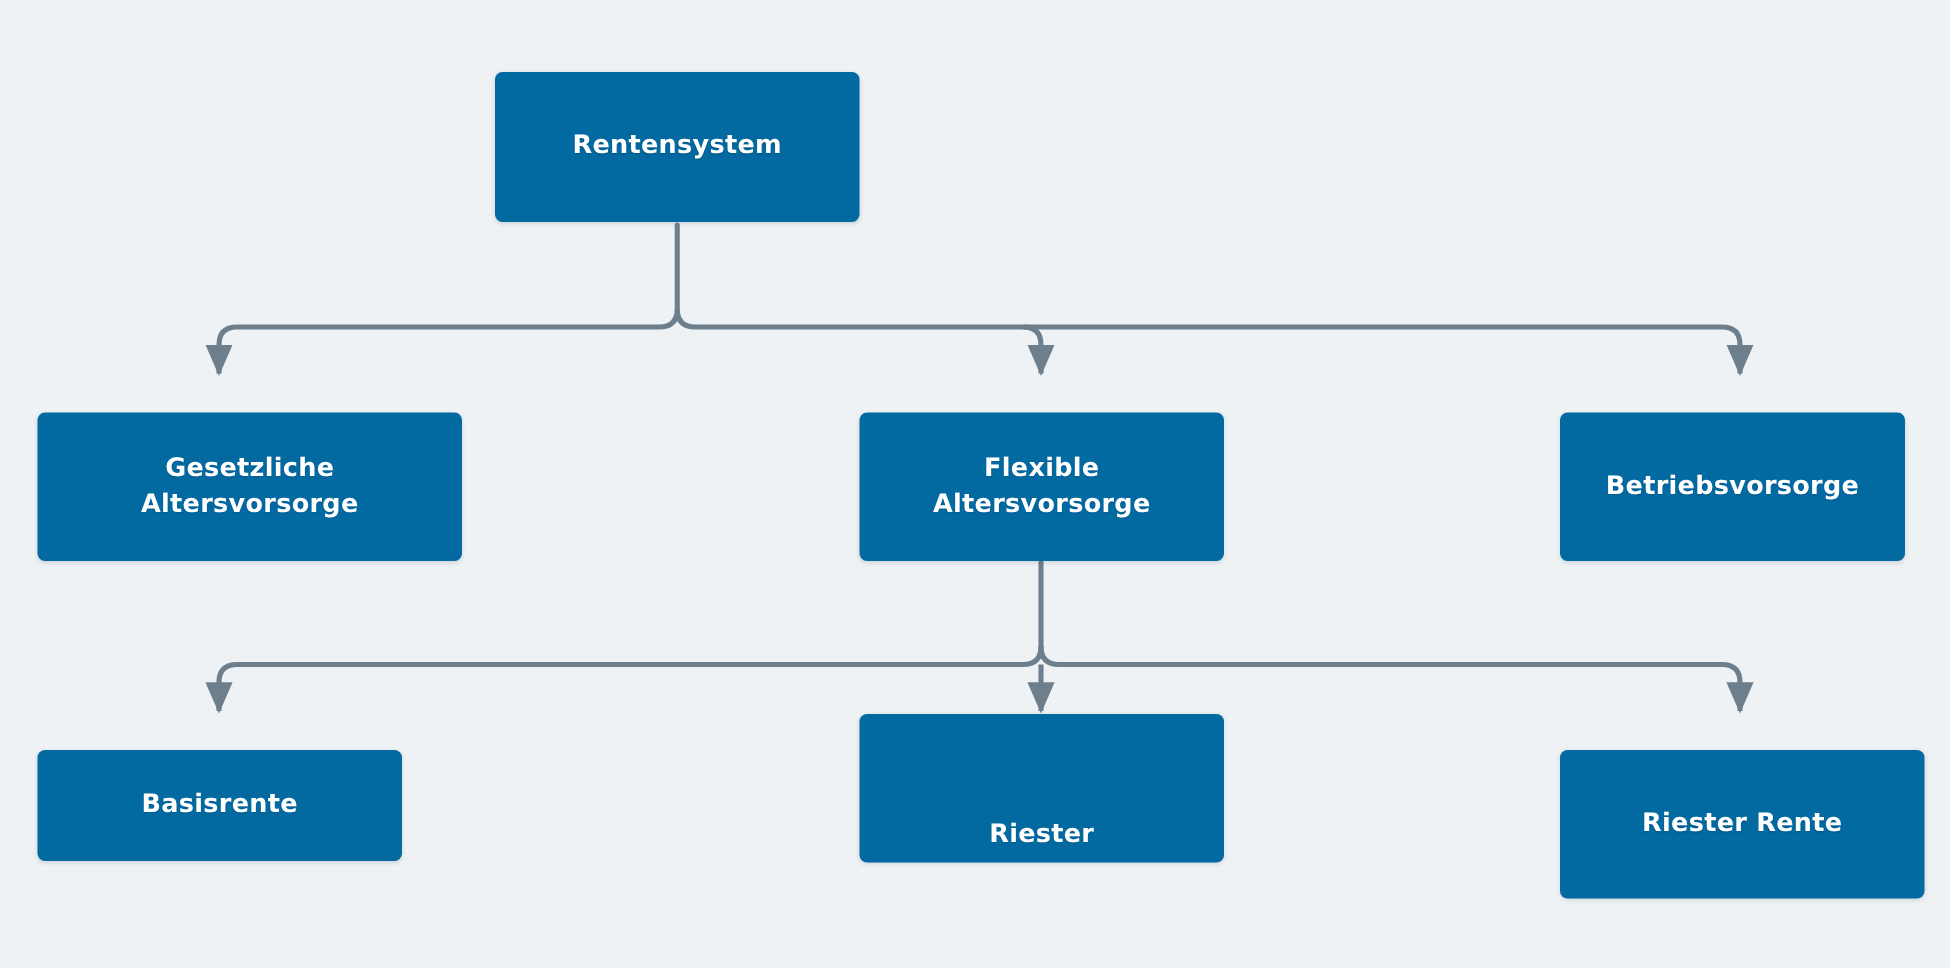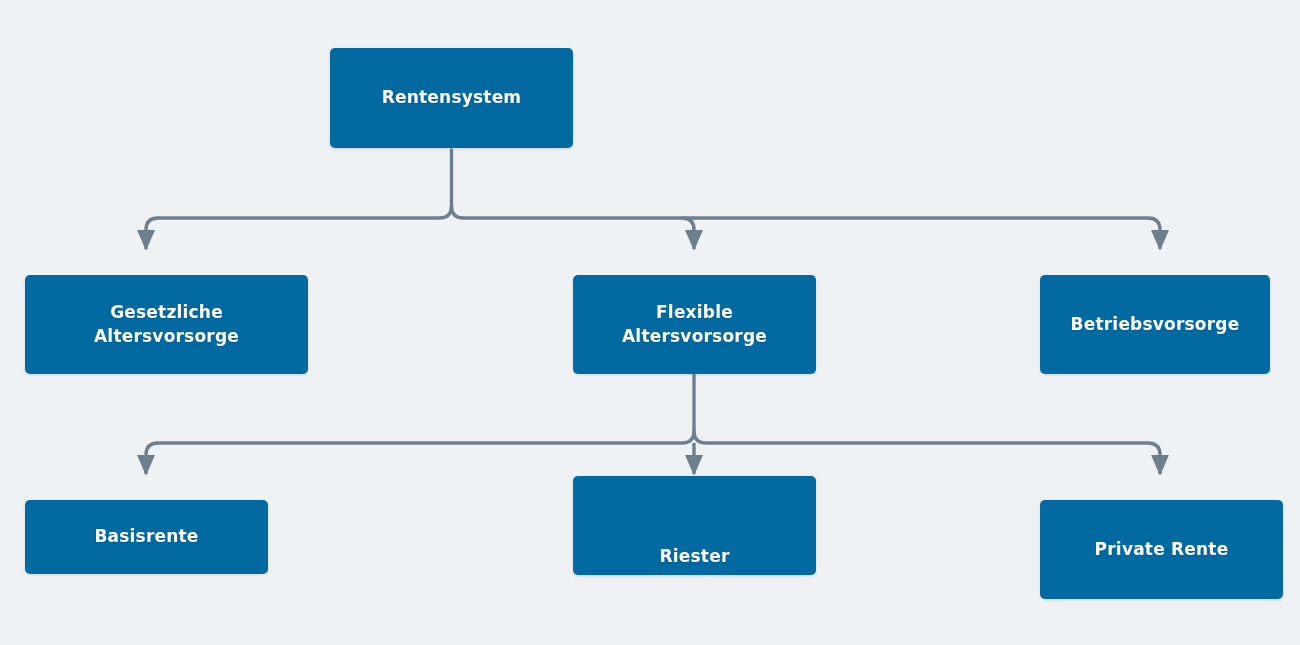--- a/index.html
+++ b/index.html
@@ -101,16 +101,16 @@
 
   <div class="node" style="left:25px; top:500px; width:243px; height:74px;">
     <span class="node-label">Basisrente</span>
   </div>
 
   <div class="node" style="left:573px; top:476px; width:243px; height:99px;align-items:flex-end;">
     <span class="node-label">Riester</span>
   </div>
 
   <div class="node" style="left:1040px; top:500px; width:243px; height:99px;">
-    <span class="node-label">Private Rente</span>
+    <span class="node-label">Riester Rente</span>
   </div>
 
 </div>
 
 </body></html>

